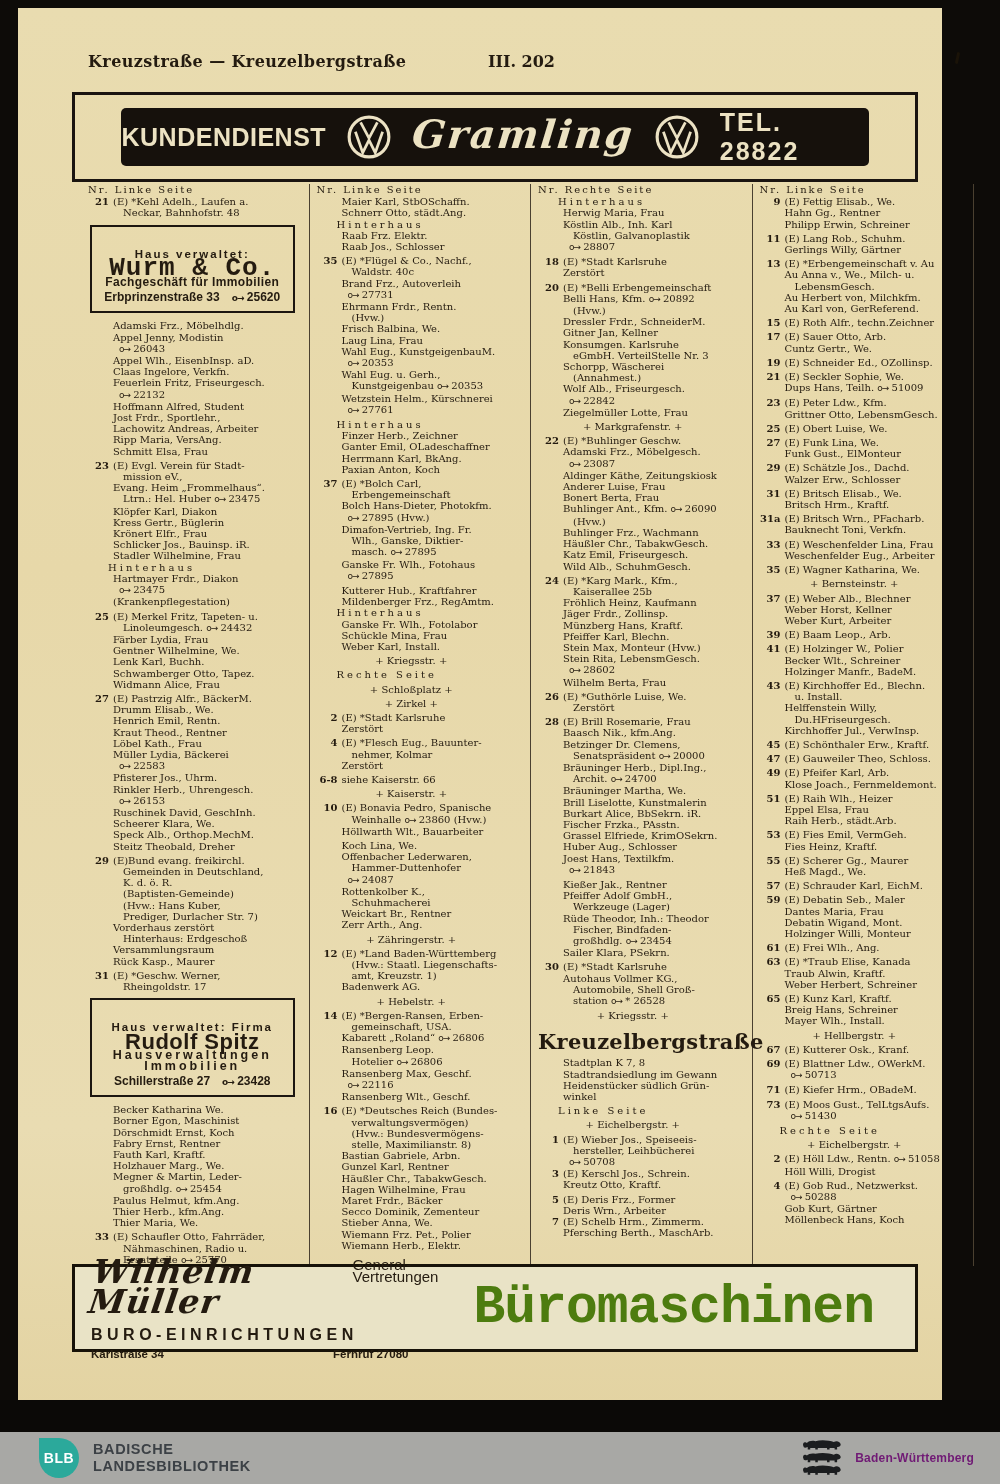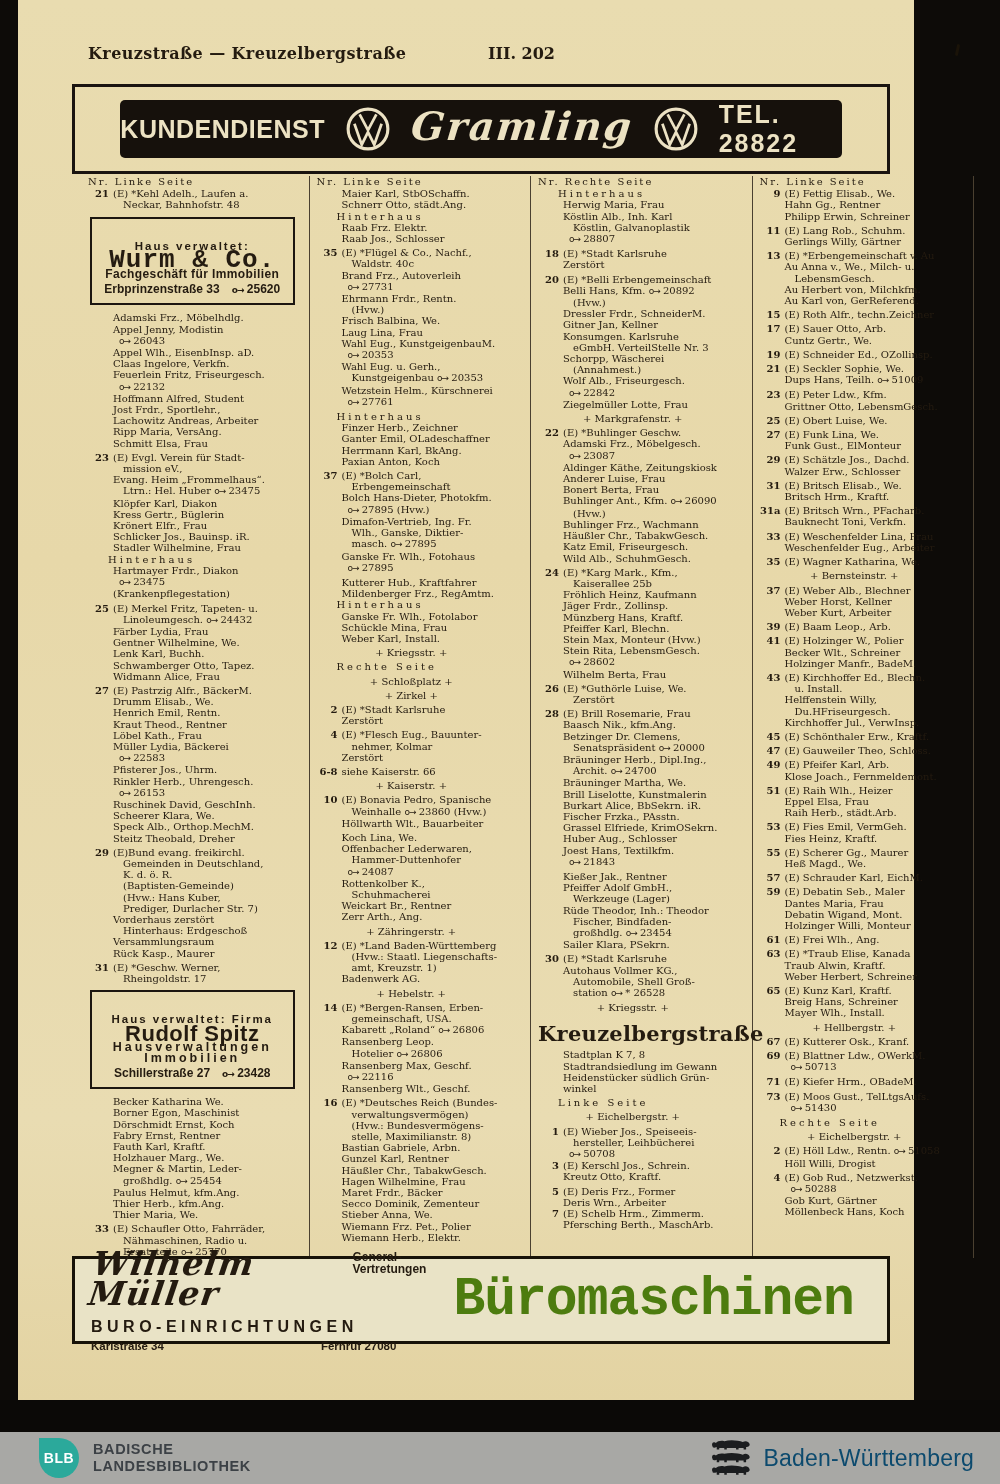--- a/index.html
+++ b/index.html
@@ -4,23 +4,24 @@
 <style>
   html,body{margin:0;padding:0;}
   body{
     width:1000px;height:1484px;position:relative;
     background:#0d0b08;
     font-family:"DejaVu Serif", serif;
     overflow:hidden;
   }
   
   .paper{
-    position:absolute;left:18px;top:0;width:896px;height:1400px;
+    position:absolute;left:18px;top:8px;width:896px;height:1400px;
     background:linear-gradient(180deg,#e9dcb0 0%,#e7d8a9 40%,#e9dcb2 80%,#e3d3a2 100%);
     color:#241b10;
+    padding-left:28px;
   }
   .running-head{position:absolute;top:44px;left:70px;right:28px;height:22px;}
   .rh-title{font-size:16px;font-weight:bold;letter-spacing:.4px;}
   .rh-page{position:absolute;left:400px;top:0;font-size:16px;font-weight:bold;}
   .ink-mark{position:absolute;top:0px;left:868px;width:3px;height:12px;background:#1a1308;transform:rotate(12deg);border-radius:2px;}
 
   
   .vw-ad{
     position:absolute;top:84px;left:54px;right:24px;height:84px;
     border:3px solid #1a1410;display:flex;align-items:center;justify-content:center;
@@ -74,41 +75,41 @@
 
   
   .bottom-ad{
     position:absolute;top:1256px;left:54px;right:24px;height:88px;
     border:3px solid #171208;background:#e9e3c6;
     display:flex;align-items:center;padding:4px 16px;box-sizing:border-box;gap:10px;
   }
   .ba-left{width:43%;flex:none;}
   .ba-row1{display:flex;align-items:flex-start;gap:14px;}
   .ba-script{font-size:33px;font-weight:bold;font-style:italic;line-height:30px;letter-spacing:1px;transform:skewX(-8deg);}
-  .ba-gen{font-family:"Liberation Sans",sans-serif;font-size:12px;font-weight:bold;line-height:12px;padding-top:2px;}
+  .ba-gen{font-family:"Liberation Sans",sans-serif;font-size:15px;font-weight:normal;line-height:12px;padding-top:2px;}
   .ba-products{font-family:"Liberation Sans",sans-serif;font-size:16px;font-weight:bold;letter-spacing:4.5px;margin-top:9px;}
   .ba-row3{display:flex;justify-content:space-between;font-family:"Liberation Sans",sans-serif;font-size:11.5px;font-weight:bold;margin-top:4px;padding-right:30px;}
   .ba-headline{flex:1;text-align:center;font-family:Liberation Mono, monospace;font-weight:bold;font-size:53px;letter-spacing:-1px;color:#4d7c0f;}
 
   
   .scan-band{position:absolute;top:1400px;left:0;width:1000px;height:32px;background:#0b0907;}
   .blb-bar{
     position:absolute;top:1432px;left:0;width:1000px;height:52px;background:#a8a8a5;
     display:flex;align-items:center;justify-content:space-between;
     padding:0 26px;box-sizing:border-box;font-family:"Liberation Sans",sans-serif;
   }
   .blb-left{display:flex;align-items:center;gap:14px;padding-left:13px;}
   .blb-logo{
     width:40px;height:40px;background:#2ba99b;border-radius:0 50% 50% 50%;
     display:flex;align-items:center;justify-content:center;
     color:#fff;font-weight:bold;font-size:14px;letter-spacing:.5px;
   }
   .blb-name{font-size:14.5px;line-height:17px;font-weight:bold;color:#3c4146;letter-spacing:.6px;}
   .bw-right{display:flex;align-items:center;gap:12px;}
-  .bw-state{font-size:23px;color:#0c4a6e;letter-spacing:.2px;}
+  .bw-state{font-size:12px;color:#701a75;letter-spacing:.2px;font-weight:bold;}
 </style>
 </head>
 <body>
 
 <div class="paper">
 
   <div class="running-head">
     <span class="rh-title">Kreuzstraße — Kreuzelbergstraße</span>
     <span class="rh-page">III. 202</span>
     <span class="ink-mark"></span>

